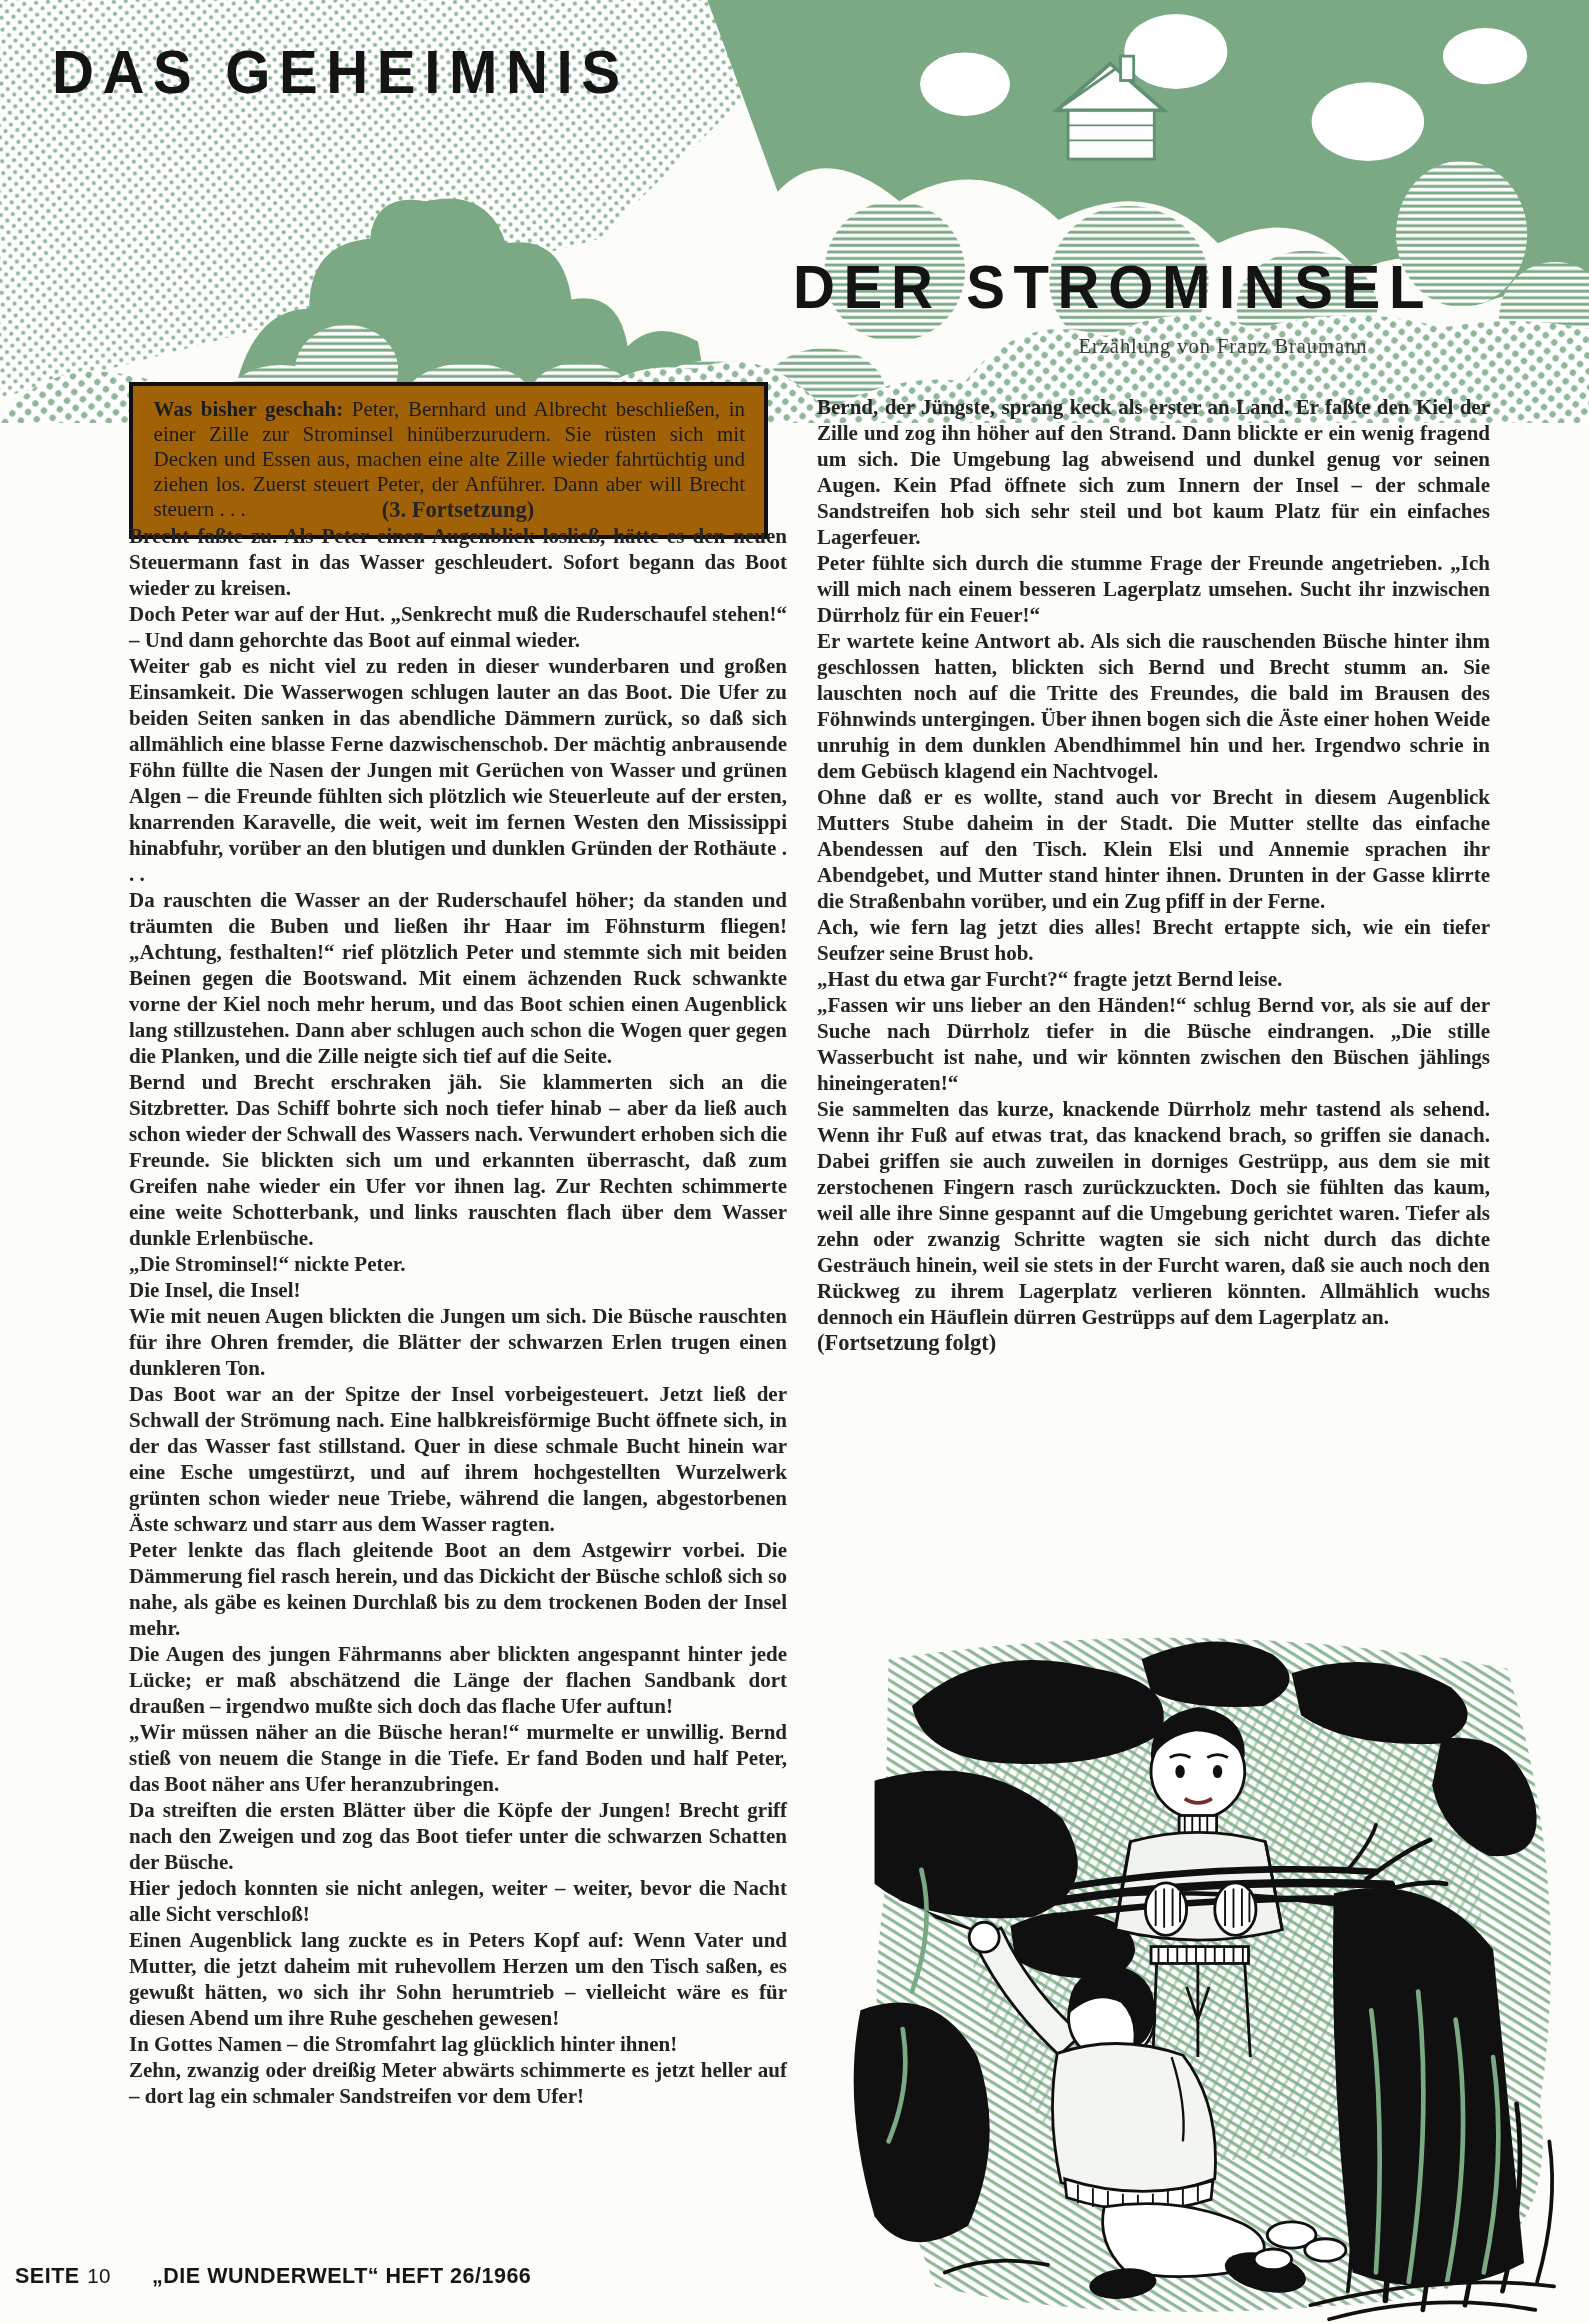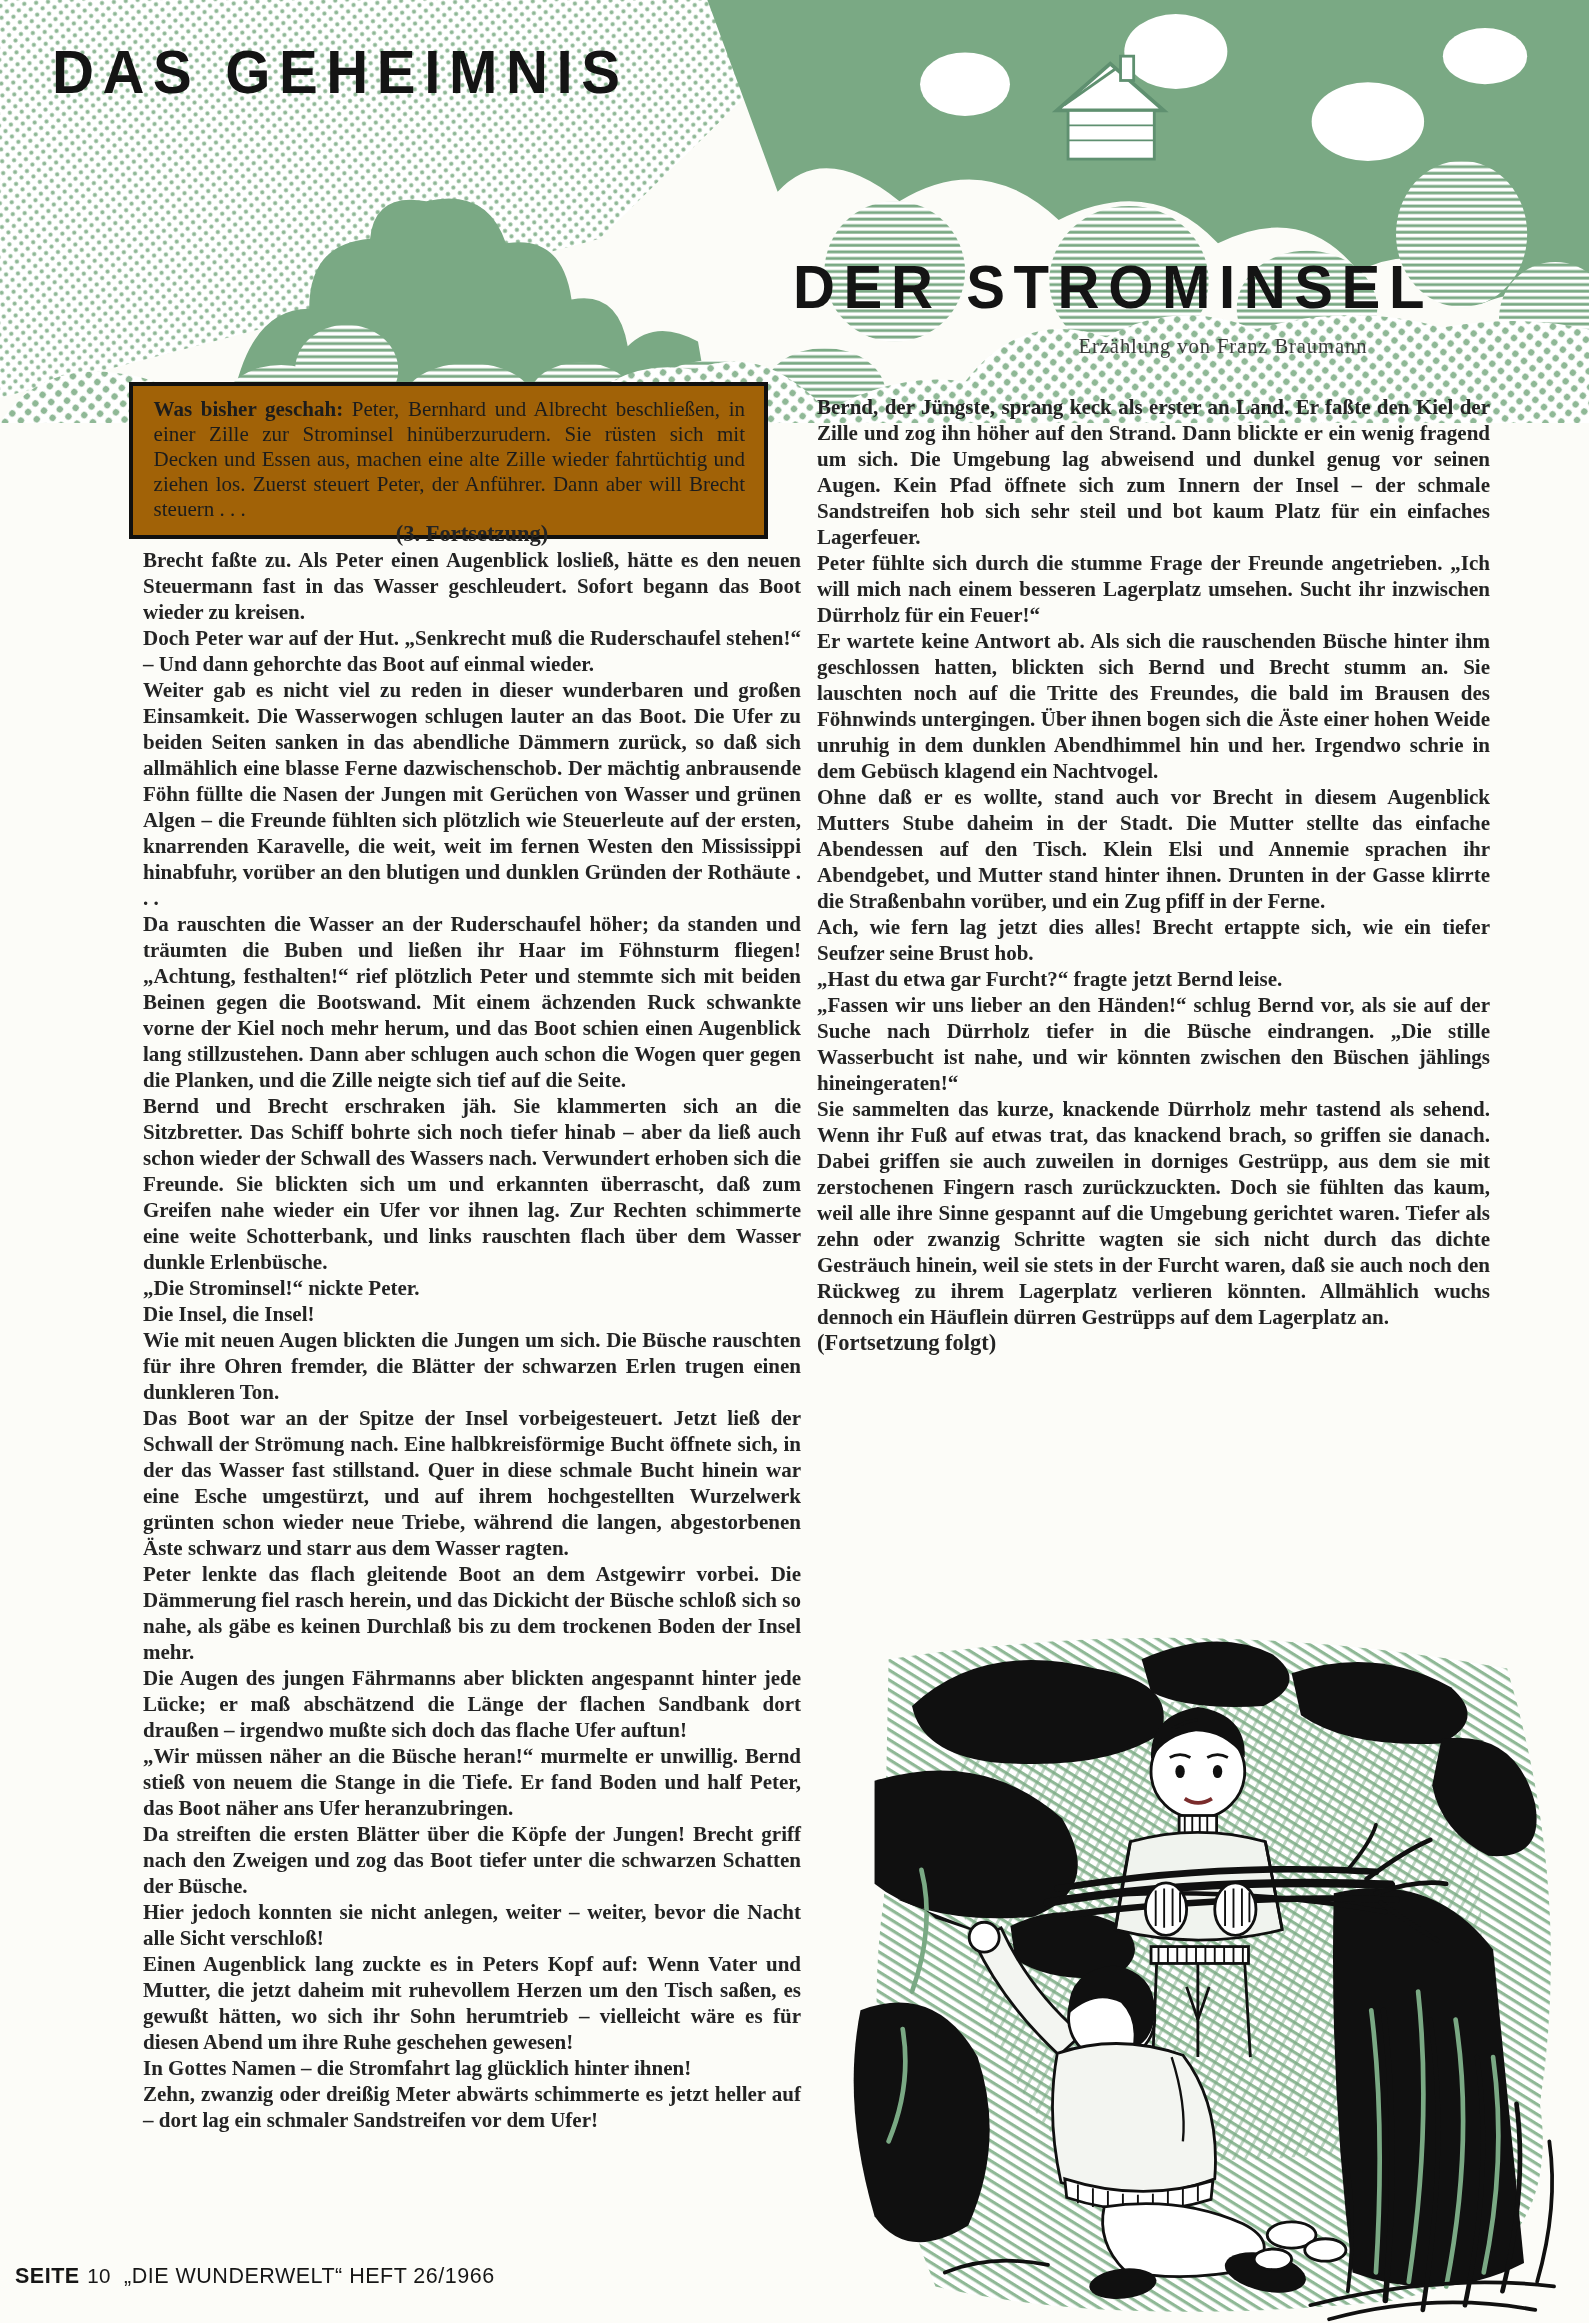--- a/index.html
+++ b/index.html
@@ -47,40 +47,40 @@
     background:#a16207;
   }
   .intro-box .lead{font-weight:bold;}
   
   .col{
     position:absolute;text-align:justify;
     font-size:21px;line-height:26px;color:#242424;
     hyphens:auto;-webkit-hyphens:auto;
   }
   .col p{margin:0;font-weight:bold;}
-  .col-left{left:129px;top:521px;width:658px;margin-left:14px;}
+  .col-left{left:129px;top:497px;width:658px;}
   .col-right{left:817px;top:394px;width:673px;}
   .section-heading{
     text-align:center;font-size:22.5px;margin:0 0 14px 0;color:#242424;
   }
   .continuation{
     text-align:left;padding-right:15px;margin-top:30px;font-size:22.5px;
   }
   
   .illustration{position:absolute;left:823px;top:1617px;width:761px;height:706px;}
   .illustration svg{display:block;width:100%;height:100%;}
   
   .footer{
     position:absolute;left:15px;top:2264px;
     font-family:"Liberation Sans", sans-serif;font-size:21.5px;color:#161616;
     letter-spacing:0.5px;white-space:nowrap;
   }
   .footer .lbl{font-weight:bold;}
   .footer .num{font-weight:normal;margin:0 13px 0 7.5px;font-size:20.6px;}
-  .footer .issue{font-weight:normal;}
+  .footer .issue{font-weight:bold;margin-left:28px;}
 </style>
 </head>
 <body>
 
 <div class="page">
 
   <div class="header-art">
     <svg viewBox="0 0 1696 452" preserveAspectRatio="none">
       <defs>
         <pattern id="dots" width="9" height="9" patternUnits="userSpaceOnUse" patternTransform="rotate(40)">

